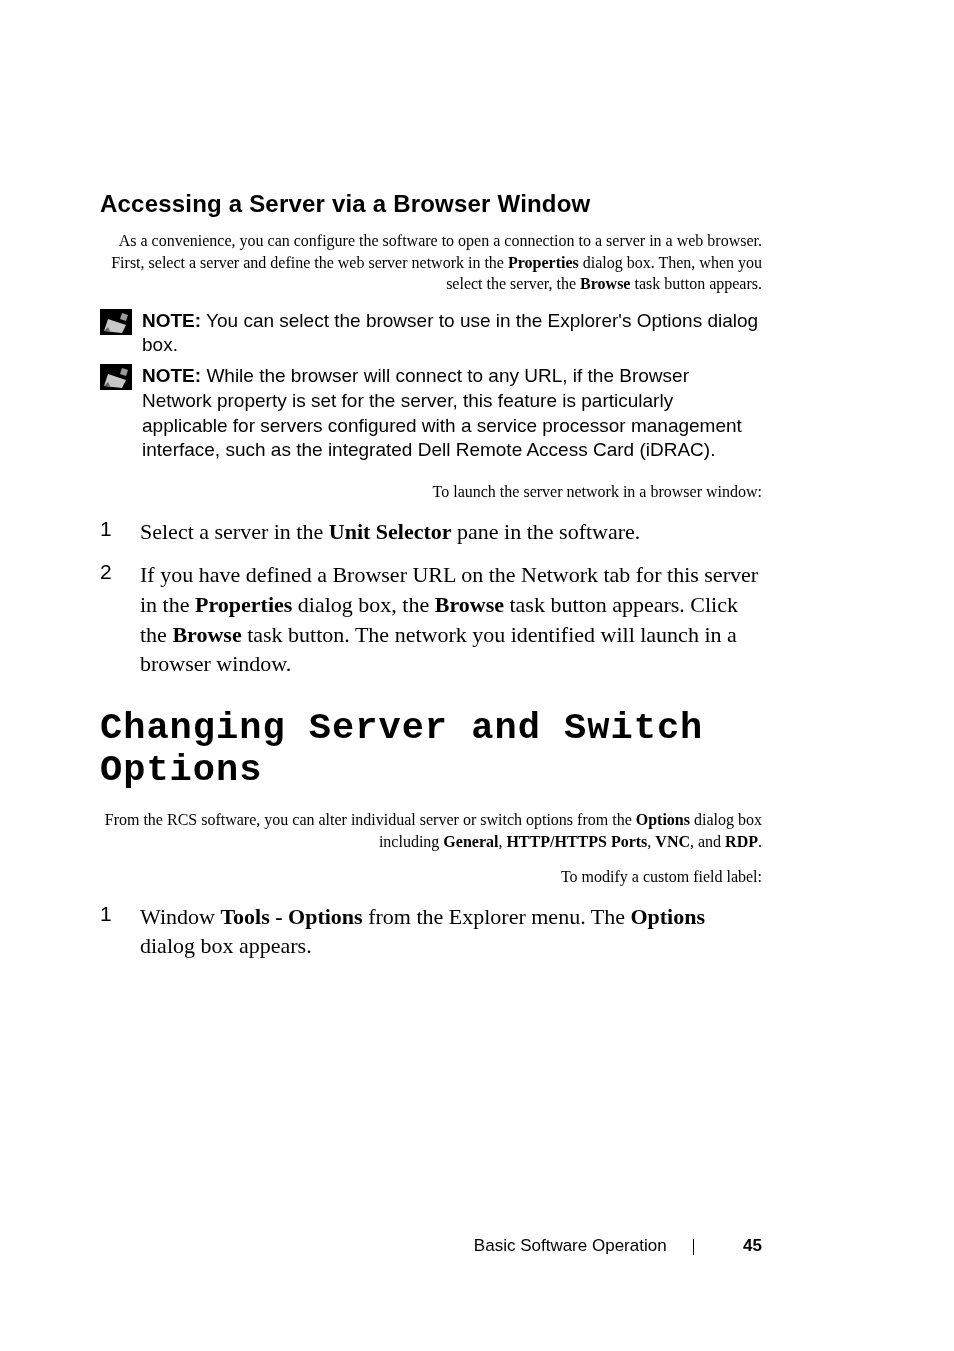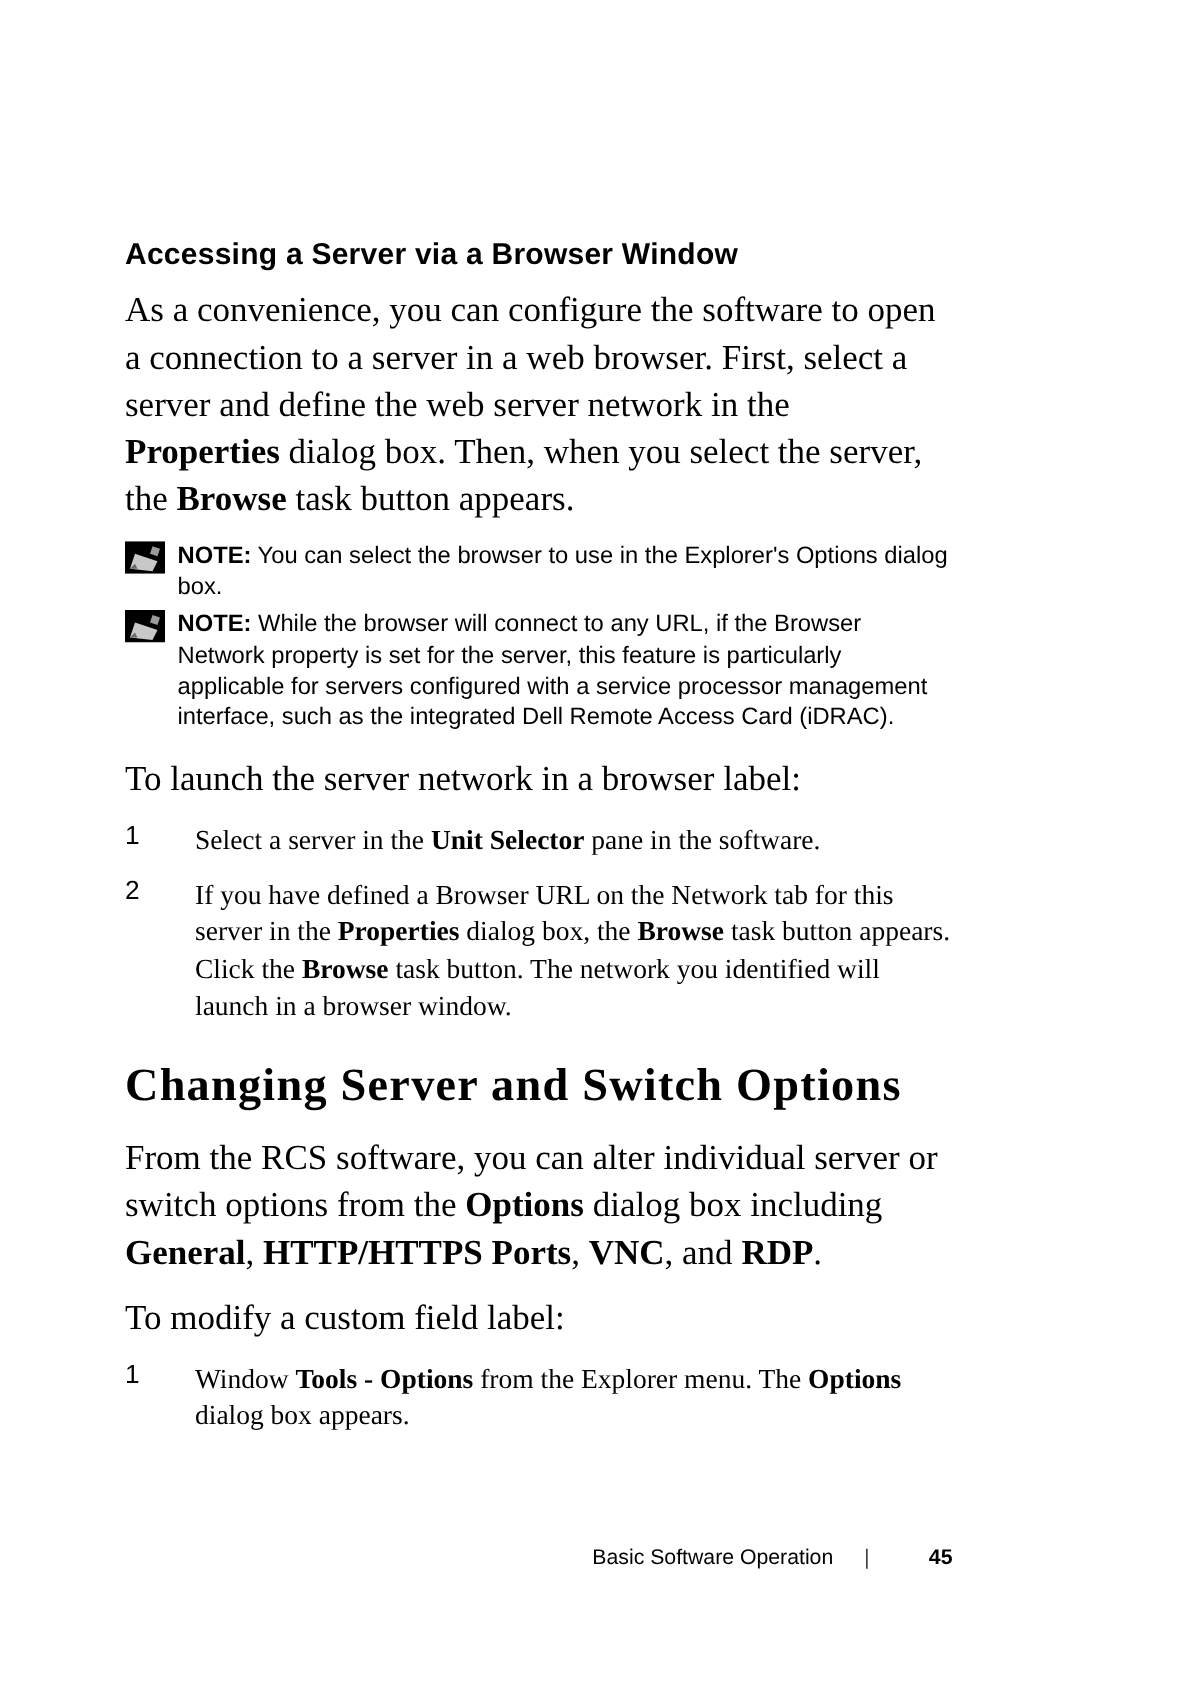--- a/index.html
+++ b/index.html
@@ -18,23 +18,24 @@
     font-family: "Times New Roman", Times, serif;
   }
   .h3 {
     font-family: "Helvetica Neue", Helvetica, Arial, sans-serif;
     font-weight: 700;
     font-size: 24px;
     letter-spacing: 0.2px;
     margin: 0 0 12px 0;
   }
   .body-serif {
-    font-size: 28px;
+    font-size: 16px;
     line-height: 1.35;
     margin: 0 0 14px 0;
+    text-align: right;
   }
   .bold { font-weight: 700; }
   .note-row {
     display: flex;
     align-items: flex-start;
     column-gap: 10px;
     margin: 0 0 6px 0;
   }
   .note-text {
     font-family: "Helvetica Neue", Helvetica, Arial, sans-serif;
@@ -58,24 +59,23 @@
   .num-list .num {
     font-family: "Helvetica Neue", Helvetica, Arial, sans-serif;
     font-weight: 400;
     min-width: 20px;
     font-size: 21px;
   }
   .num-list .item {
     font-family: "Times New Roman", Times, serif;
     font-size: 22px;
     line-height: 1.35;
-    margin-left: 16px;
   }
   .h1 {
-    font-family: Liberation Serif, serif;
+    font-family: Liberation Mono, monospace;
     font-weight: 700;
     font-size: 37px;
     letter-spacing: 1px;
     margin: 28px 0 18px 0;
   }
   .footer {
     position: absolute;
     bottom: 95px;
     left: 84px;
     right: 100px;
@@ -128,21 +128,21 @@
       <rect x="0" y="0" width="32" height="26" fill="#000"></rect>
       <polygon points="4,22 8,10 26,16 22,24" fill="#c8c8c8"></polygon>
       <polygon points="22,4 28,6 26,12 20,10" fill="#9a9a9a"></polygon>
       <polygon points="4,22 8,18 10,22" fill="#6a6a6a"></polygon>
     </svg>
     <div class="note-text">
       <span class="label">NOTE:</span><span> While the browser will connect to any URL, if the Browser Network property is set for the server, this feature is particularly applicable for servers configured with a service processor management interface, such as the integrated Dell Remote Access Card (iDRAC).</span>
     </div>
   </div>
 
-  <p class="body-serif" style="margin-top:18px">To launch the server network in a browser label:</p>
+  <p class="body-serif" style="margin-top:18px">To launch the server network in a browser window:</p>
 
   <div class="num-list">
     <div>
       <span class="num">1</span>
       <span class="item">
         <span>Select a server in the </span><span class="bold">Unit Selector</span><span> pane in the software.</span>
       </span>
     </div>
     <div>
       <span class="num">2</span>

